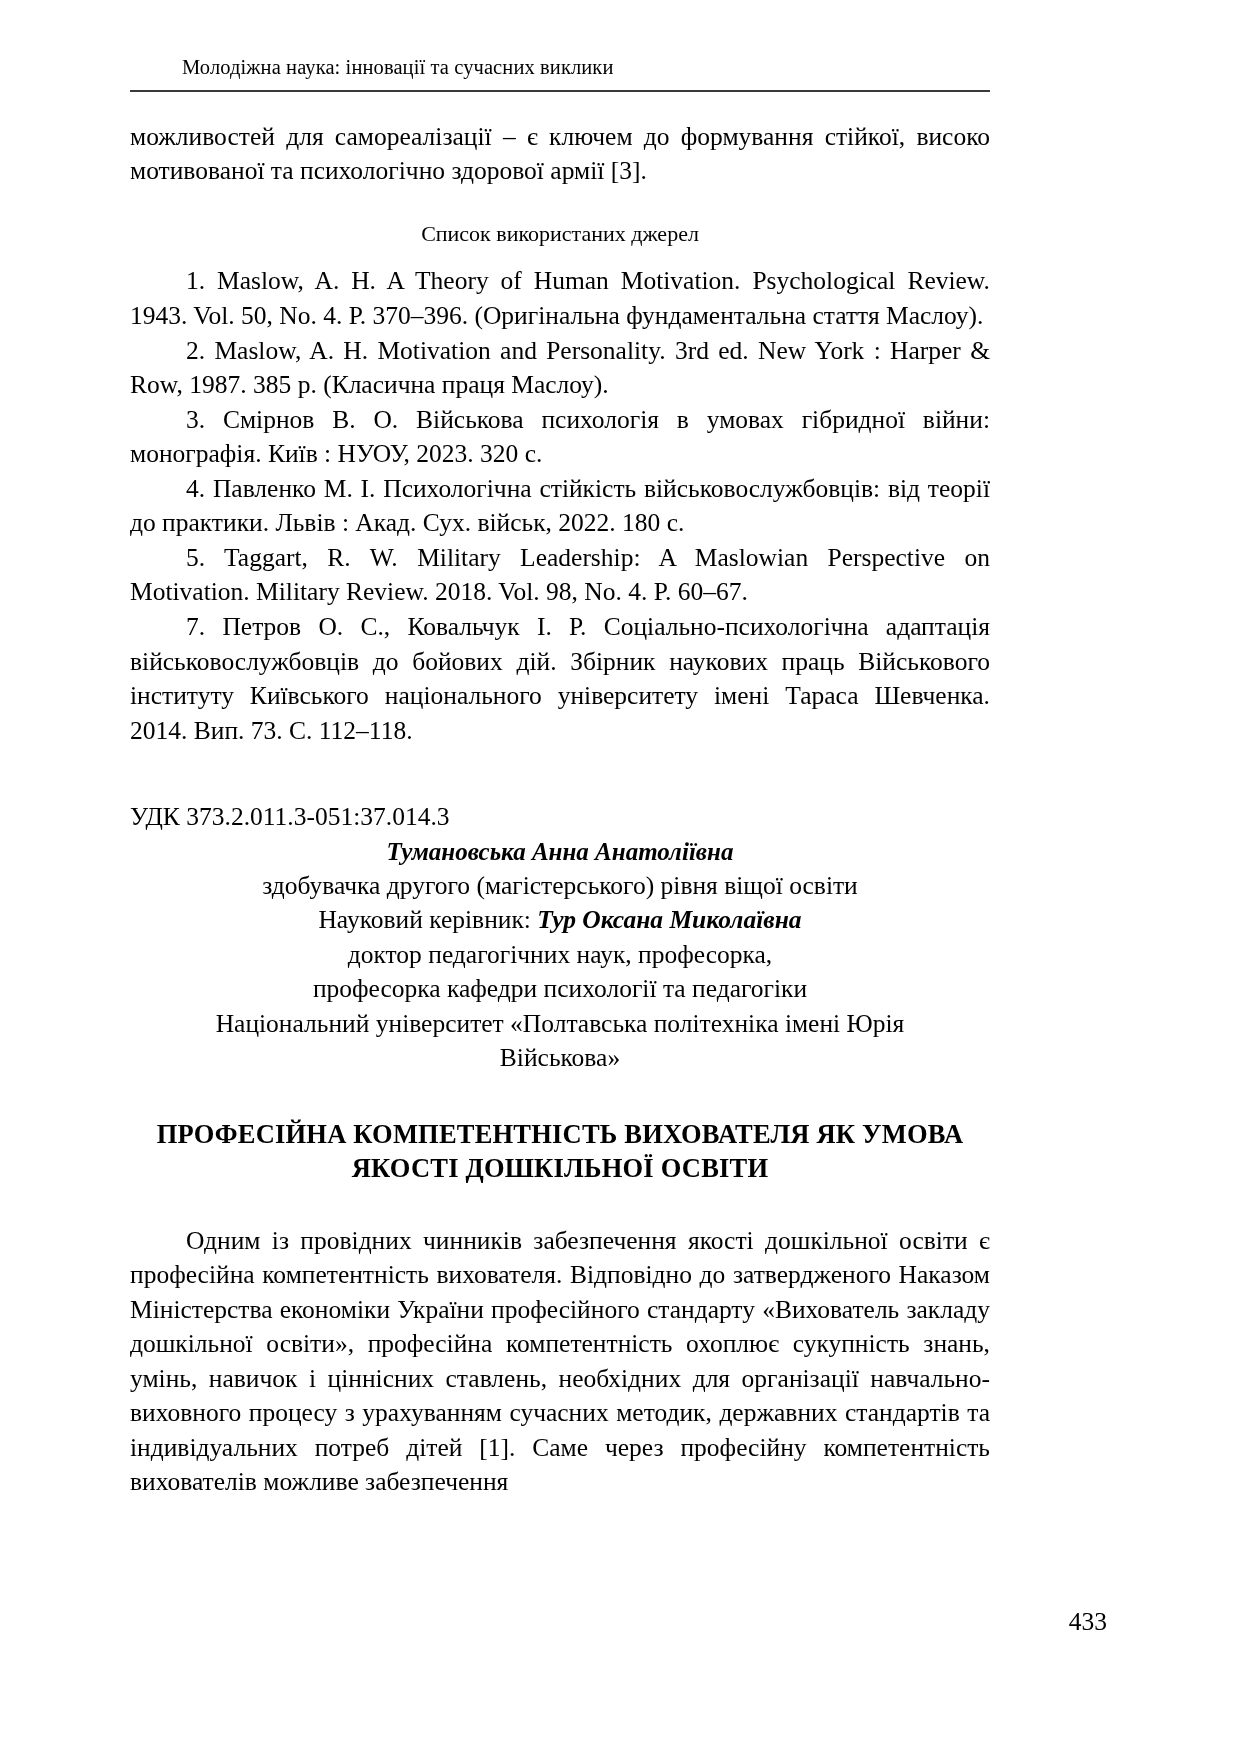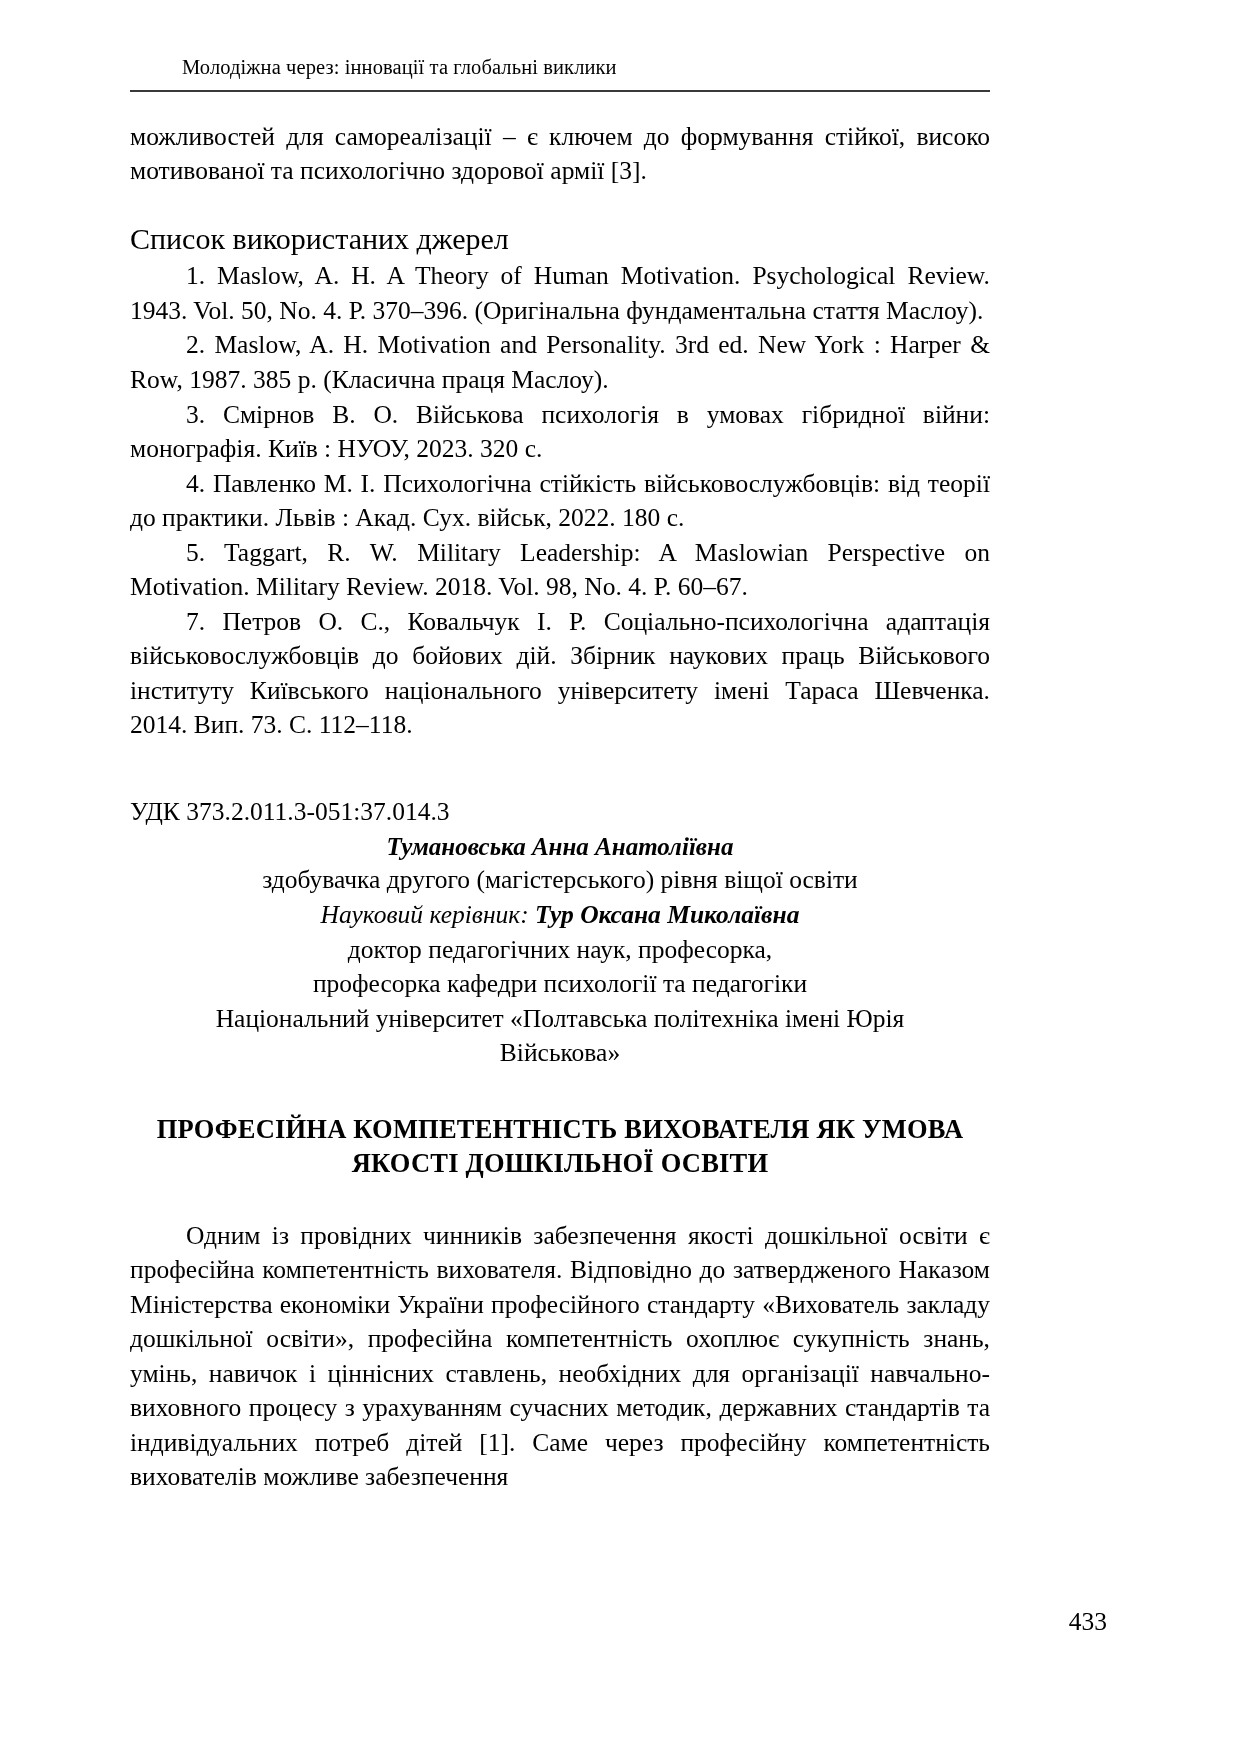--- a/index.html
+++ b/index.html
@@ -55,24 +55,24 @@
     margin-top: 28px;
   }
   .ref-item {
     font-size: 25.5px;
     line-height: 1.355;
     text-align: justify;
     margin: 0;
     text-indent: 56px;
   }
   .centered {
-    text-align: left;
-    font-size: 30px;
+    text-align: center;
+    font-size: 22px;
     line-height: 1.355;
-    margin: 0;
+    margin: 16px;
   }
   .section-label {
     margin-top: 30px;
   }
 
   
   .udk {
     font-size: 25.5px;
     line-height: 1.355;
     margin: 0;
@@ -93,21 +93,20 @@
     line-height: 1.355;
     margin: 0;
   }
   .supervisor-line {
     text-align: center;
     font-size: 25.5px;
     line-height: 1.355;
     margin: 0;
   }
   .supervisor-label {
-    font-style: italic;
   }
   .supervisor-name {
     font-style: italic;
     font-weight: bold;
   }
 
   
   .article-title {
     text-align: center;
     font-weight: bold;
@@ -137,21 +136,21 @@
     line-height: 1;
   }
 </style>
 </head>
 <body>
 
 <div class="page">
 
   <div class="content">
 
-    <div class="running-head">Молодіжна через: інновації та глобальні виклики</div>
+    <div class="running-head">Молодіжна наука: інновації та сучасних виклики</div>
     <div class="head-rule"></div>
 
     <p class="body-text first">можливостей для самореалізації – є ключем до формування стійкої, високо мотивованої та психологічно здорової армії [3].</p>
 
     <p class="centered section-label">Список використаних джерел</p>
 
     <p class="ref-item">1. Maslow, A. H. A Theory of Human Motivation. Psychological Review. 1943. Vol. 50, No. 4. Р. 370–396. (Оригінальна фундаментальна стаття Маслоу).</p>
     <p class="ref-item">2. Maslow, A. H. Motivation and Personality. 3rd ed. New York : Harper &amp; Row, 1987. 385 p. (Класична праця Маслоу).</p>
     <p class="ref-item">3. Смірнов В. О. Військова психологія в умовах гібридної війни: монографія. Київ : НУОУ, 2023. 320 с.</p>
     <p class="ref-item">4. Павленко М. І. Психологічна стійкість військовослужбовців: від теорії до практики. Львів : Акад. Сух. військ, 2022. 180 с.</p>

